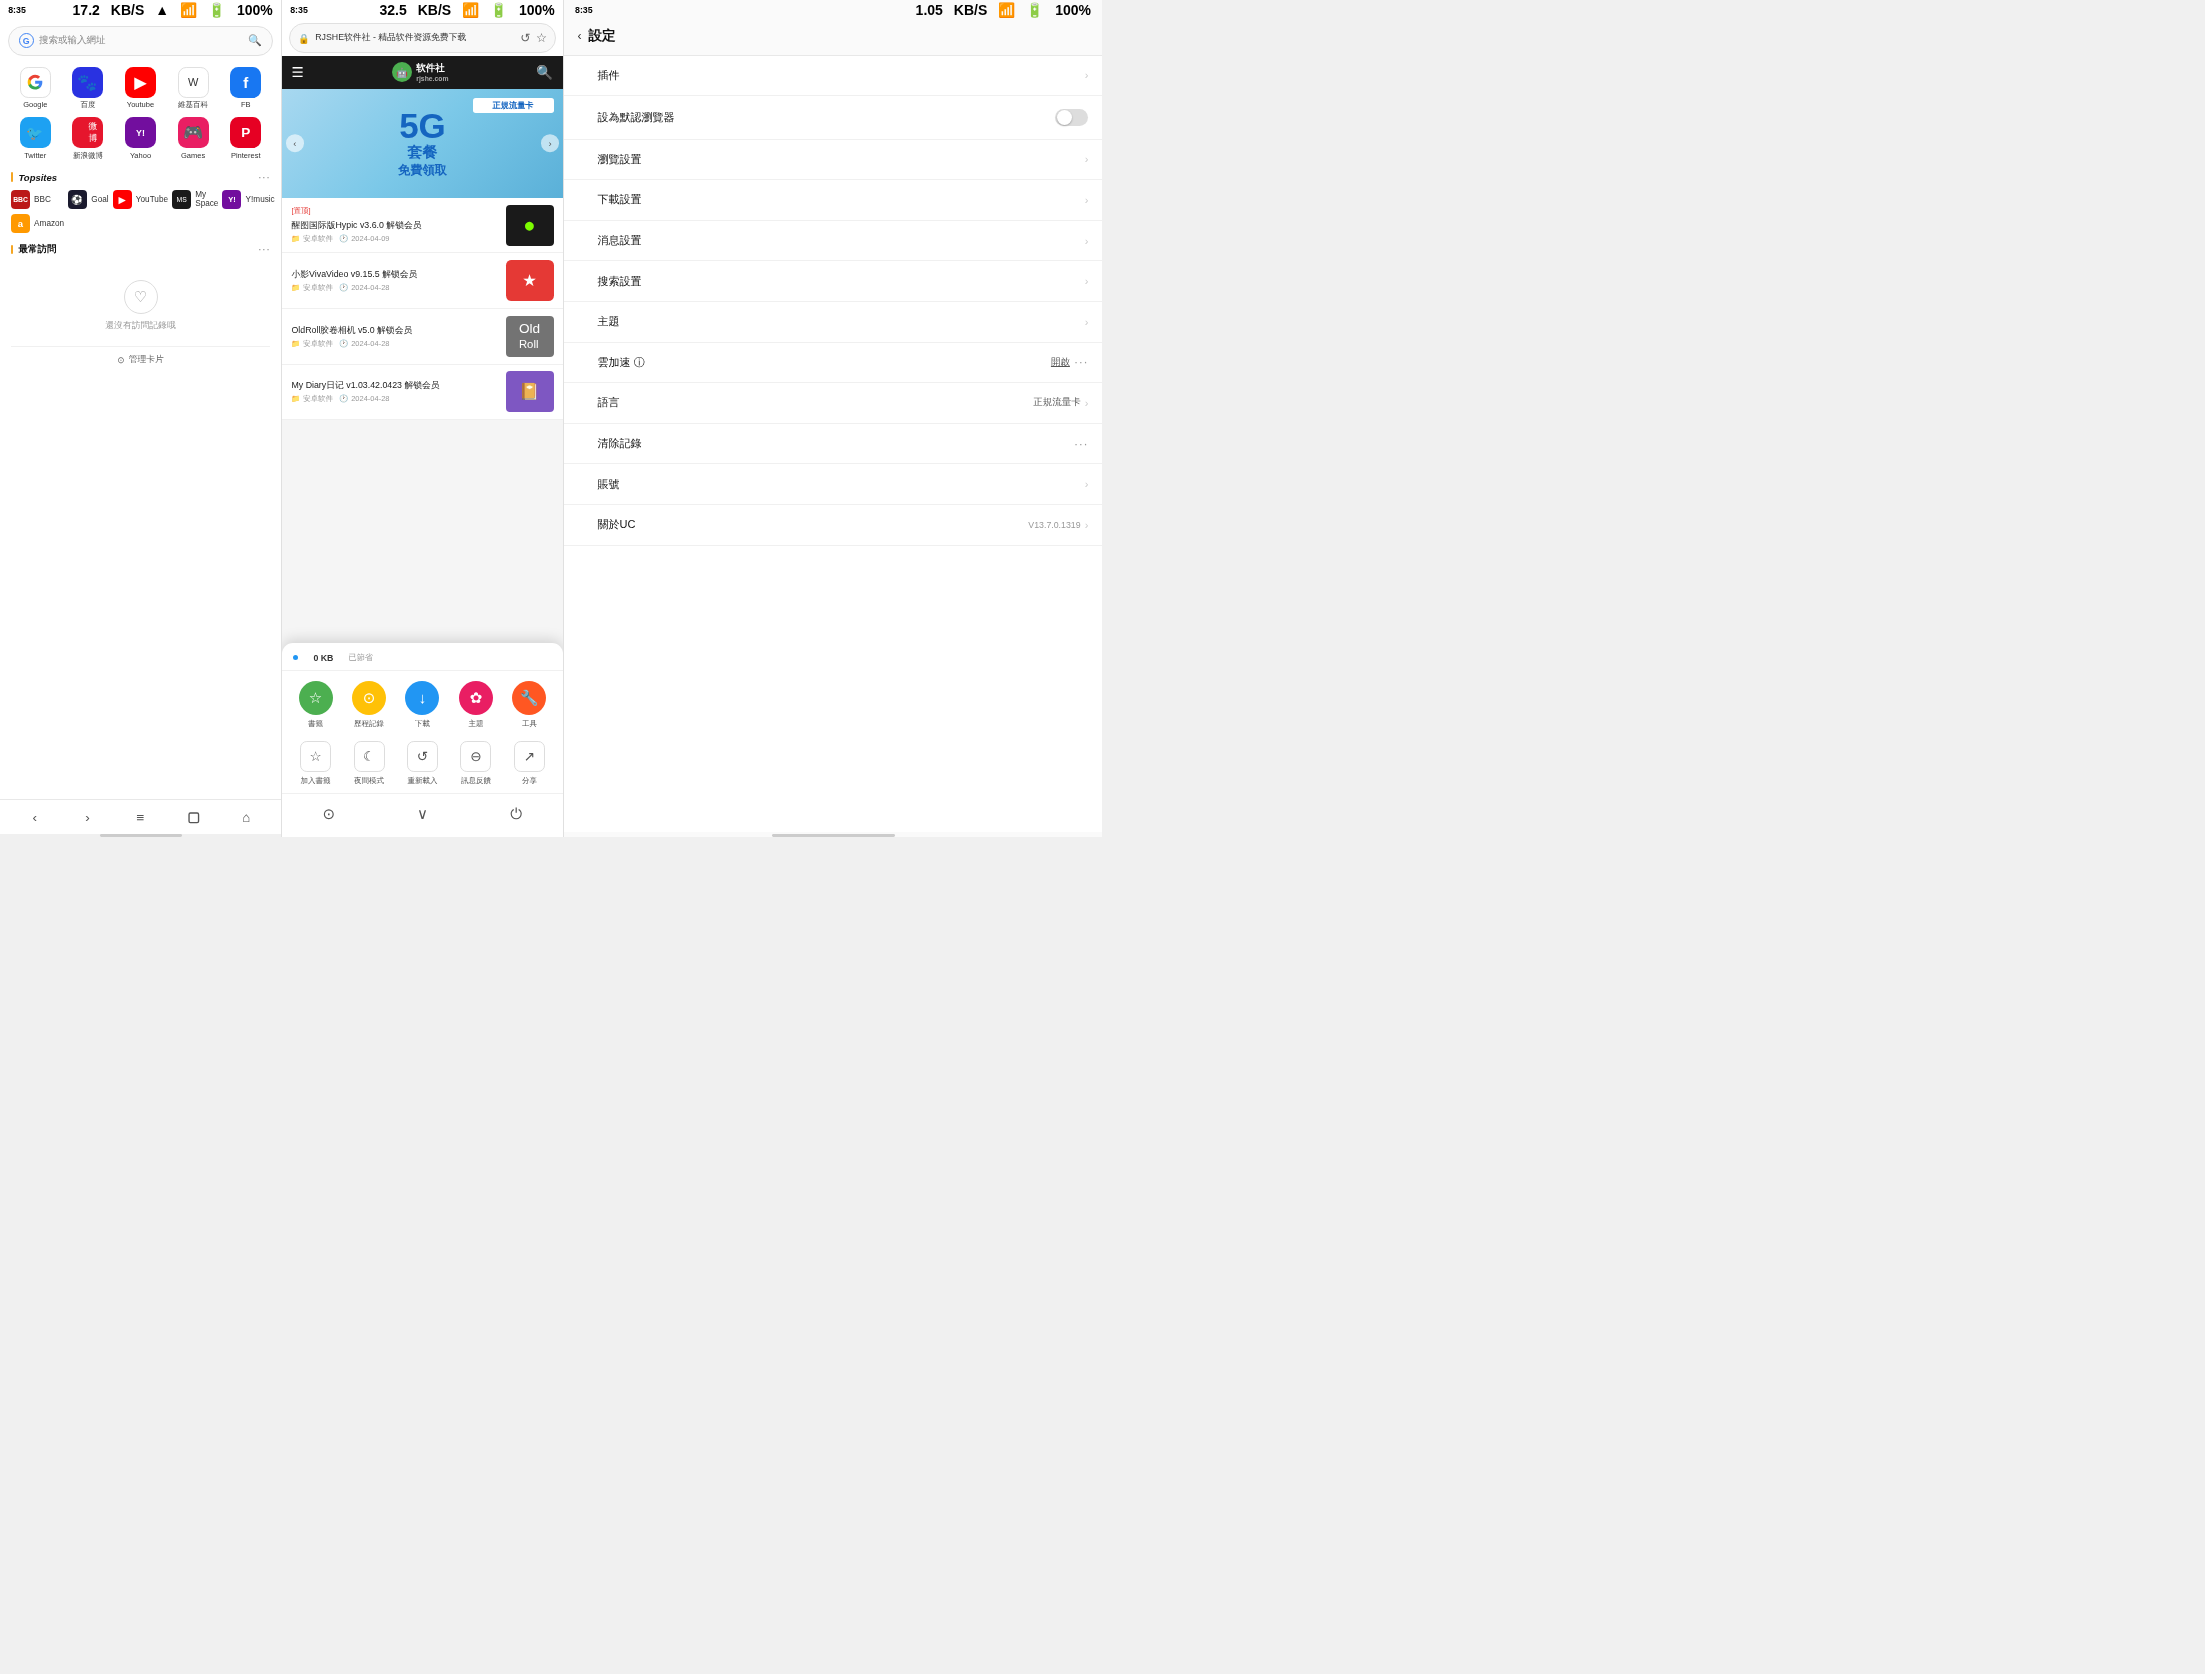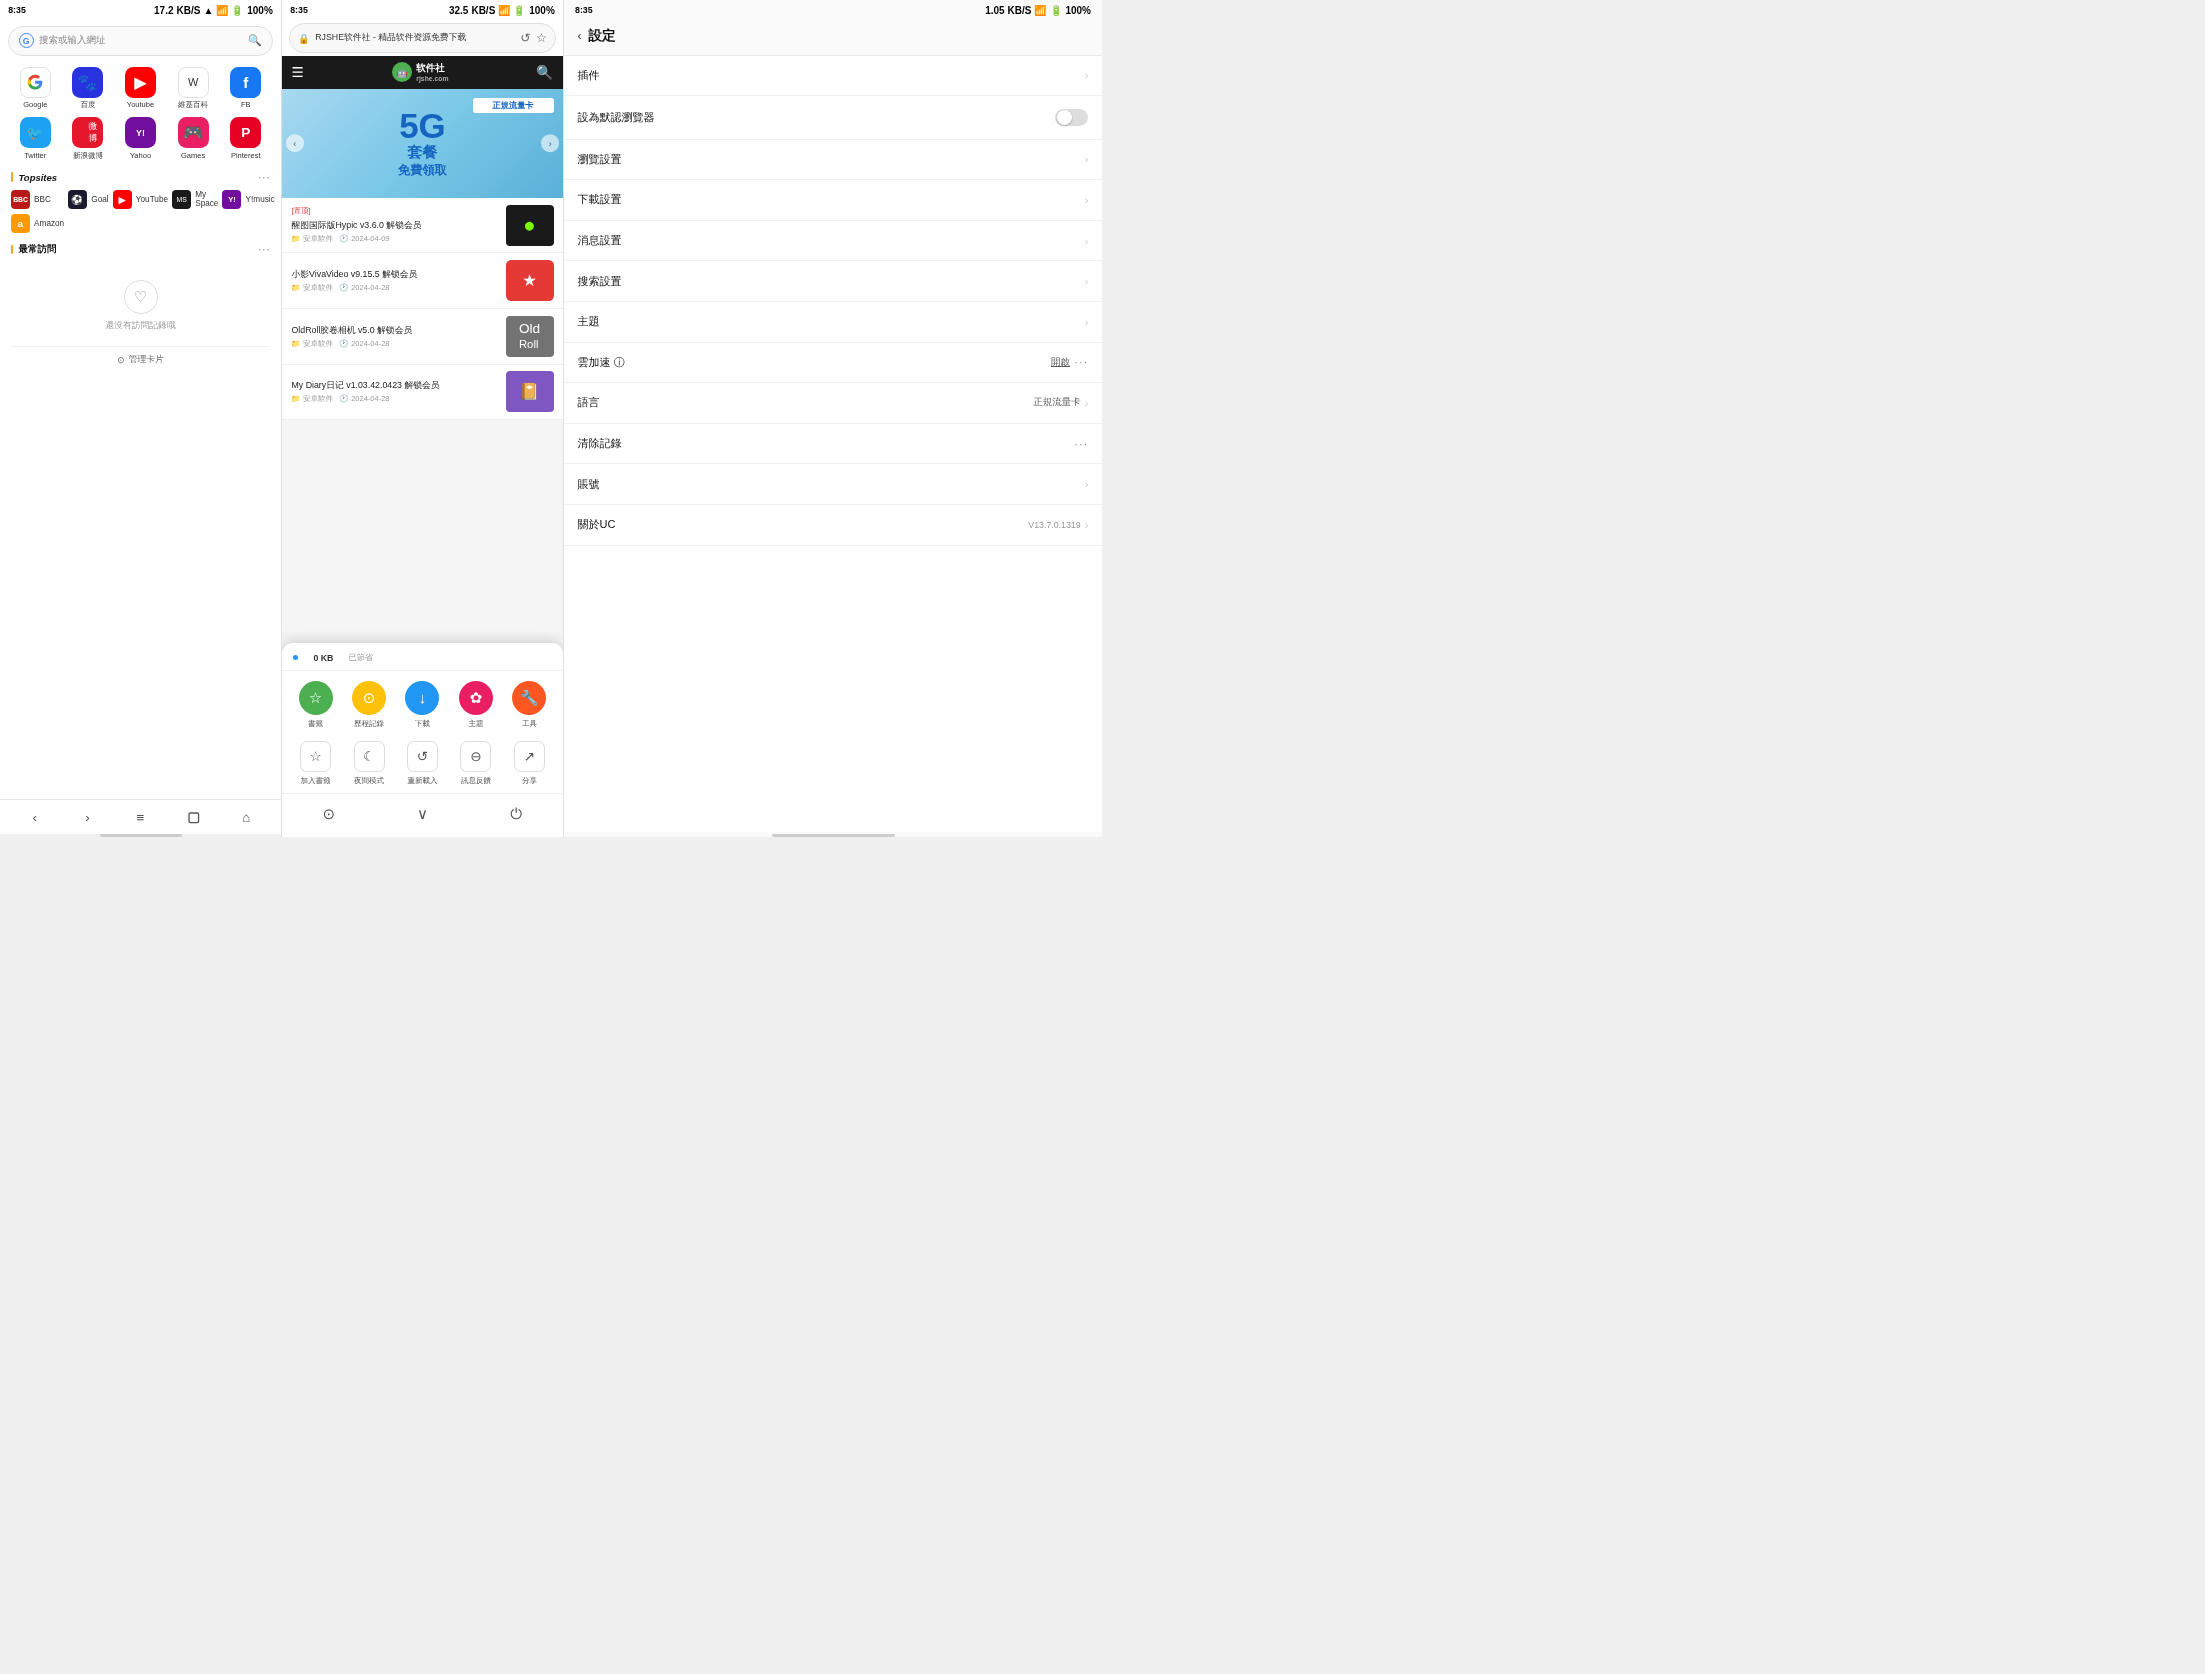--- a/index.html
+++ b/index.html
@@ -30,22 +30,22 @@
       justify-content: space-between;
       padding: 0 8.2px;
       font-size: 8.8px;
       font-weight: 600;
       color: #000;
       background: #fff;
     }
     .status-right {
       display: flex;
       align-items: flex-start;
-      gap: 3px;
-      font-size: 10px;
+      gap: 11px;
+      font-size: 14px;
     }
     .search-bar {
       margin: 5.4px 8.2px;
       height: 30px;
       border: 0.7px solid #e0e0e0;
       border-radius: 15px;
       display: flex;
       align-items: center;
       padding: 0 9.5px;
       gap: 5.4px;
@@ -557,20 +557,21 @@
       align-items: center;
       justify-content: space-between;
       padding: 12.3px 13.6px;
       border-bottom: 0.7px solid #f0f0f0;
       min-height: 39px;
     }
     .settings-item-left {
       display: flex;
       flex-direction: column;
       gap: 1.4px;
+      margin-left: 20px;
     }
     .settings-item-label {
       font-size: 11px;
       color: #111;
     }
     .settings-item-right {
       display: flex;
       align-items: center;
       gap: 4.1px;
       color: #999;

